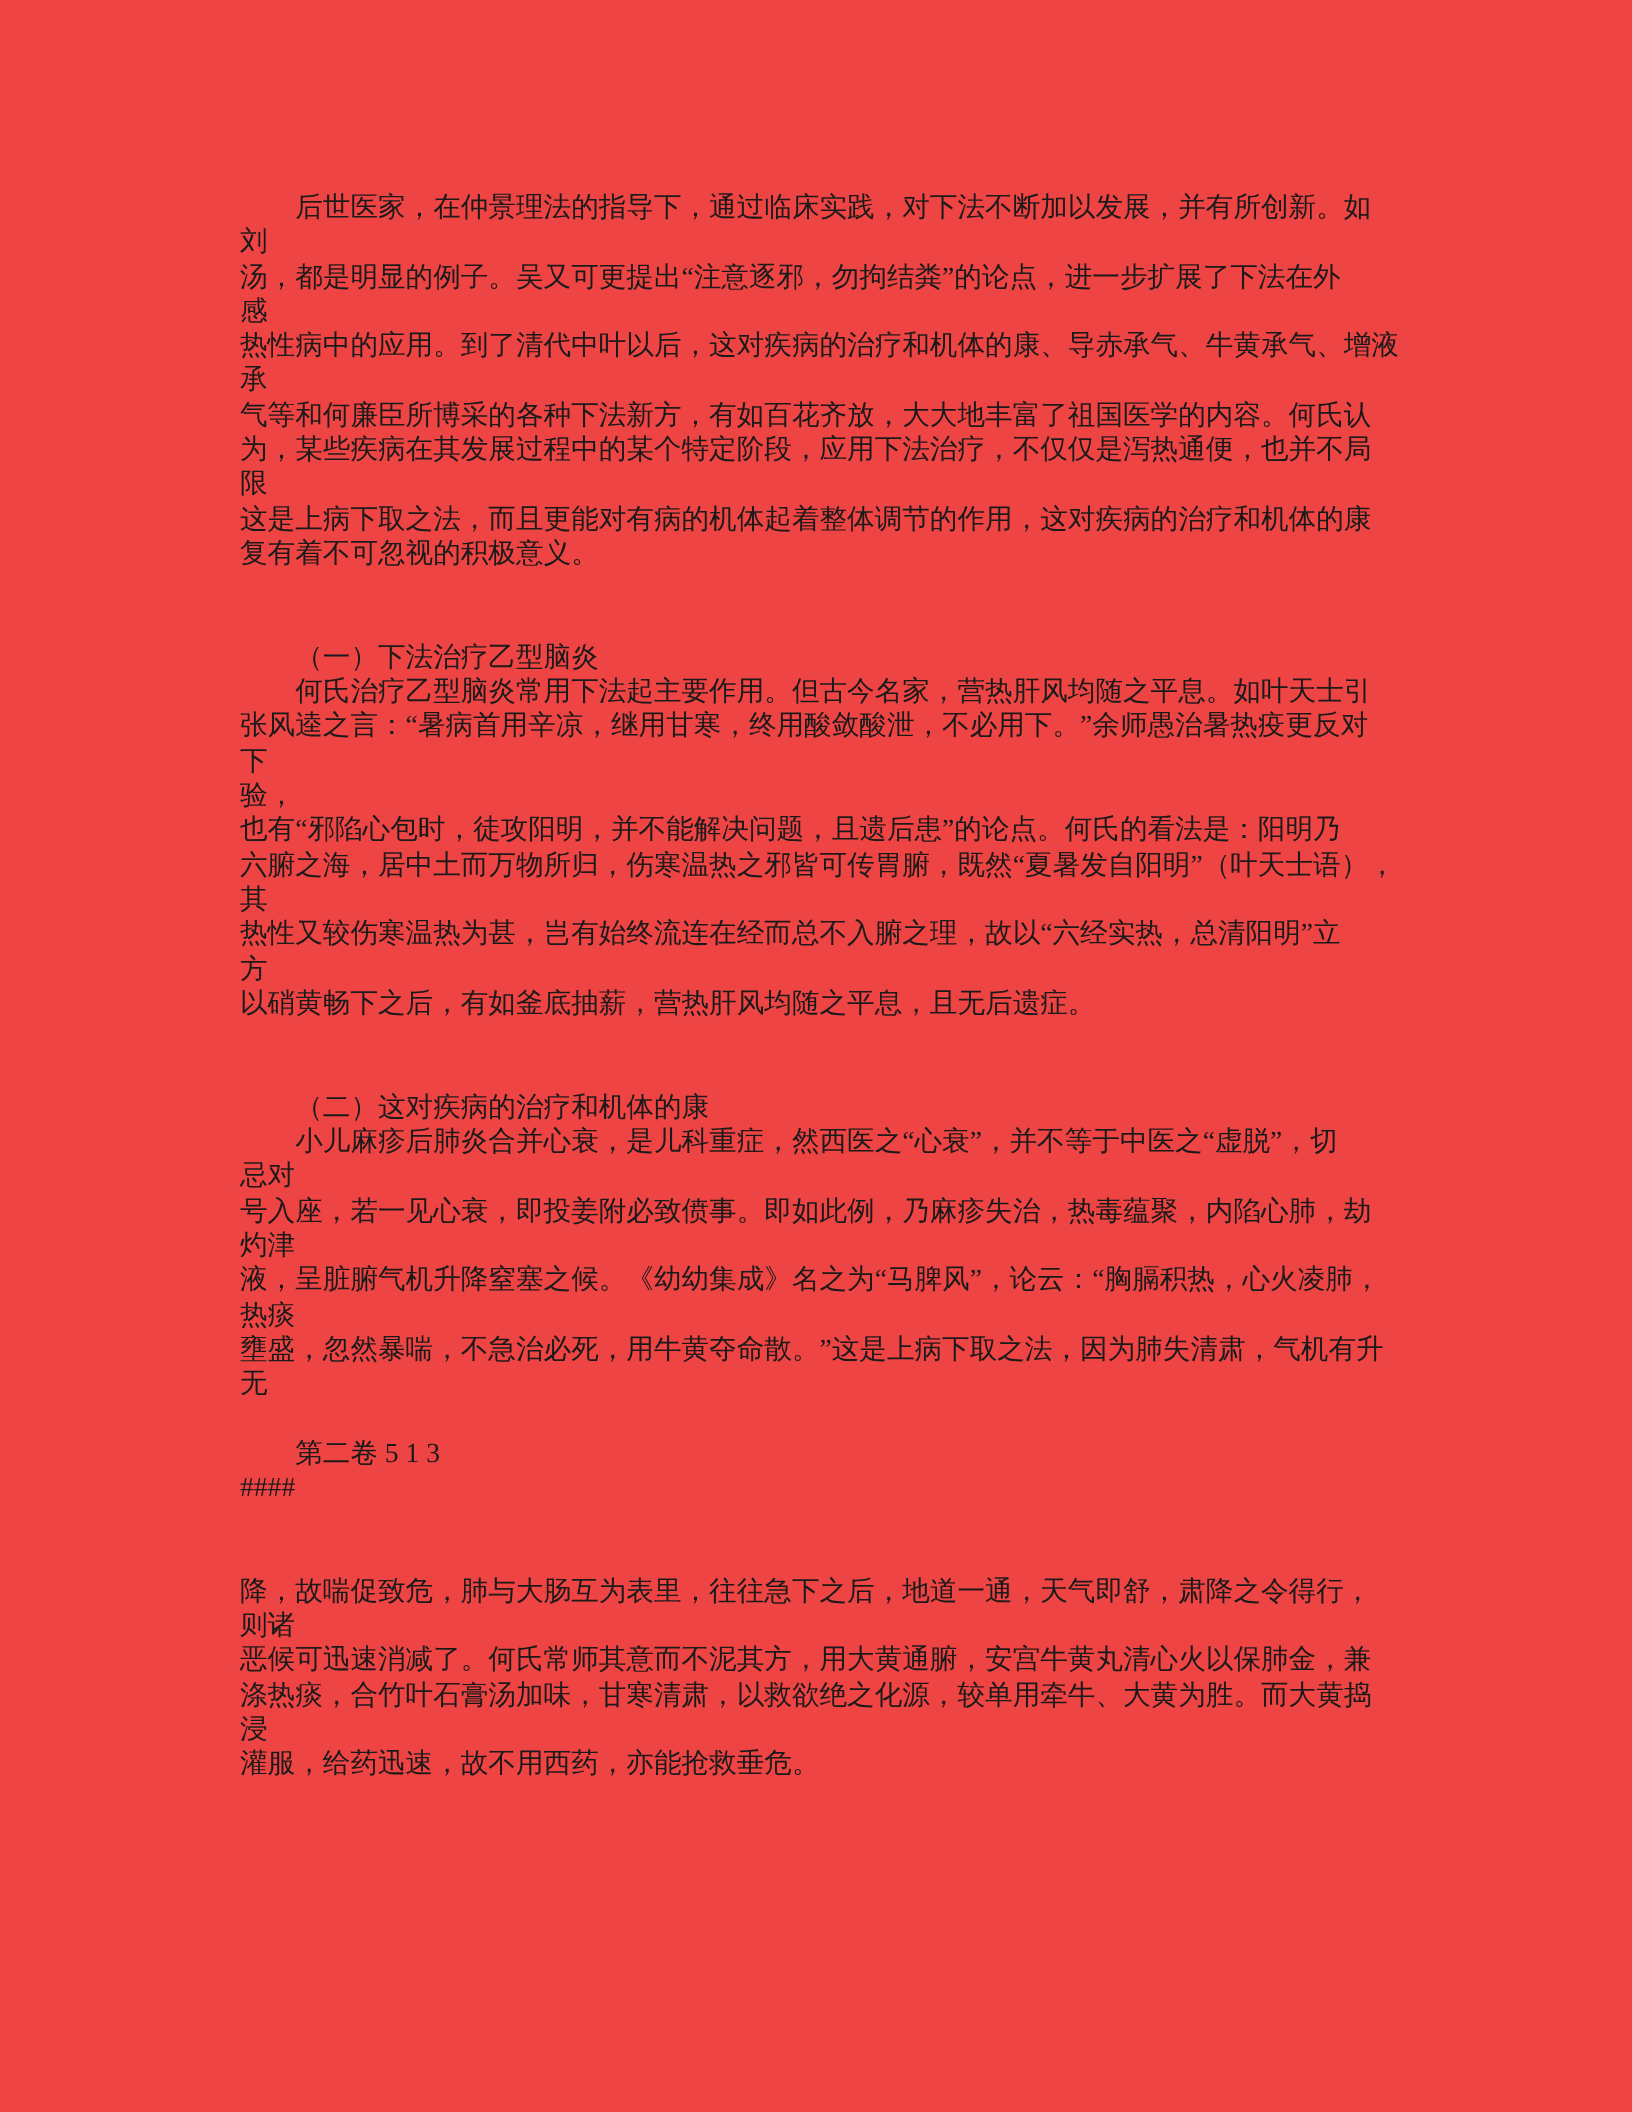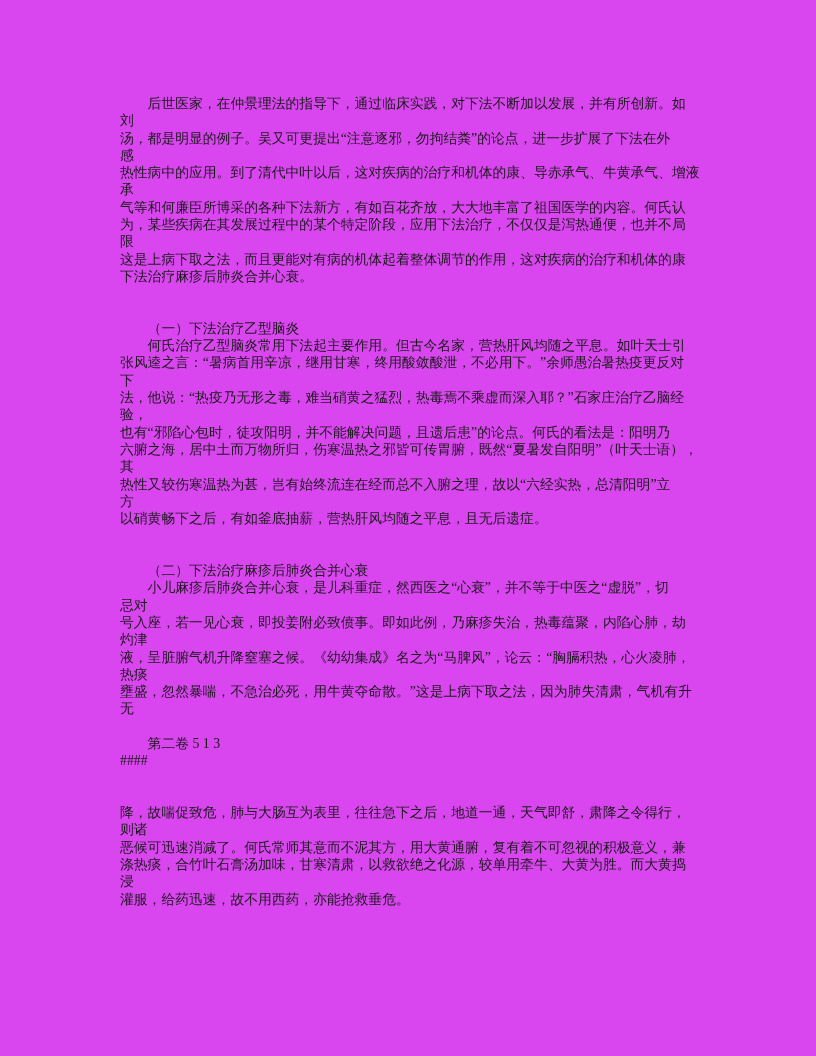--- a/index.html
+++ b/index.html
@@ -9,21 +9,21 @@
     body {
       width: 816px;
       height: 1056px;
       background: #ffffff;
       overflow: hidden;
     }
     .page {
       position: relative;
       width: 816px;
       height: 1056px;
-      background: #d946ef;
+      background: #ef4444;
     }
     .text-area {
       position: absolute;
       left: 120px;
       top: 95px;
       width: 600px;
     }
     .line {
       font-family: "Liberation Serif", "DejaVu Serif", serif;
       font-size: 13.8px;
@@ -44,51 +44,50 @@
       <div class="line indent">后世医家，在仲景理法的指导下，通过临床实践，对下法不断加以发展，并有所创新。如</div>
       <div class="line">刘</div>
       <div class="line">汤，都是明显的例子。吴又可更提出“注意逐邪，勿拘结粪”的论点，进一步扩展了下法在外</div>
       <div class="line">感</div>
       <div class="line">热性病中的应用。到了清代中叶以后，这对疾病的治疗和机体的康、导赤承气、牛黄承气、增液</div>
       <div class="line">承</div>
       <div class="line">气等和何廉臣所博采的各种下法新方，有如百花齐放，大大地丰富了祖国医学的内容。何氏认</div>
       <div class="line">为，某些疾病在其发展过程中的某个特定阶段，应用下法治疗，不仅仅是泻热通便，也并不局</div>
       <div class="line">限</div>
       <div class="line">这是上病下取之法，而且更能对有病的机体起着整体调节的作用，这对疾病的治疗和机体的康</div>
-      <div class="line">下法治疗麻疹后肺炎合并心衰。</div>
+      <div class="line">复有着不可忽视的积极意义。</div>
       <div class="line"></div>
       <div class="line"></div>
       <div class="line indent">（一）下法治疗乙型脑炎</div>
       <div class="line indent">何氏治疗乙型脑炎常用下法起主要作用。但古今名家，营热肝风均随之平息。如叶天士引</div>
       <div class="line">张风逵之言：“暑病首用辛凉，继用甘寒，终用酸敛酸泄，不必用下。”余师愚治暑热疫更反对</div>
       <div class="line">下</div>
-      <div class="line">法，他说：“热疫乃无形之毒，难当硝黄之猛烈，热毒焉不乘虚而深入耶？”石家庄治疗乙脑经</div>
       <div class="line">验，</div>
       <div class="line">也有“邪陷心包时，徒攻阳明，并不能解决问题，且遗后患”的论点。何氏的看法是：阳明乃</div>
       <div class="line">六腑之海，居中土而万物所归，伤寒温热之邪皆可传胃腑，既然“夏暑发自阳明”（叶天士语），</div>
       <div class="line">其</div>
       <div class="line">热性又较伤寒温热为甚，岂有始终流连在经而总不入腑之理，故以“六经实热，总清阳明”立</div>
       <div class="line">方</div>
       <div class="line">以硝黄畅下之后，有如釜底抽薪，营热肝风均随之平息，且无后遗症。</div>
       <div class="line"></div>
       <div class="line"></div>
-      <div class="line indent">（二）下法治疗麻疹后肺炎合并心衰</div>
+      <div class="line indent">（二）这对疾病的治疗和机体的康</div>
       <div class="line indent">小儿麻疹后肺炎合并心衰，是儿科重症，然西医之“心衰”，并不等于中医之“虚脱”，切</div>
       <div class="line">忌对</div>
       <div class="line">号入座，若一见心衰，即投姜附必致偾事。即如此例，乃麻疹失治，热毒蕴聚，内陷心肺，劫</div>
       <div class="line">灼津</div>
       <div class="line">液，呈脏腑气机升降窒塞之候。《幼幼集成》名之为“马脾风”，论云：“胸膈积热，心火凌肺，</div>
       <div class="line">热痰</div>
       <div class="line">壅盛，忽然暴喘，不急治必死，用牛黄夺命散。”这是上病下取之法，因为肺失清肃，气机有升</div>
       <div class="line">无</div>
       <div class="line"></div>
       <div class="line indent">第二卷 5 1 3</div>
       <div class="line">####</div>
       <div class="line"></div>
       <div class="line"></div>
       <div class="line">降，故喘促致危，肺与大肠互为表里，往往急下之后，地道一通，天气即舒，肃降之令得行，</div>
       <div class="line">则诸</div>
-      <div class="line">恶候可迅速消减了。何氏常师其意而不泥其方，用大黄通腑，复有着不可忽视的积极意义，兼</div>
+      <div class="line">恶候可迅速消减了。何氏常师其意而不泥其方，用大黄通腑，安宫牛黄丸清心火以保肺金，兼</div>
       <div class="line">涤热痰，合竹叶石膏汤加味，甘寒清肃，以救欲绝之化源，较单用牵牛、大黄为胜。而大黄捣</div>
       <div class="line">浸</div>
       <div class="line">灌服，给药迅速，故不用西药，亦能抢救垂危。</div>
     </div>
 </div>
 
 </body></html>

